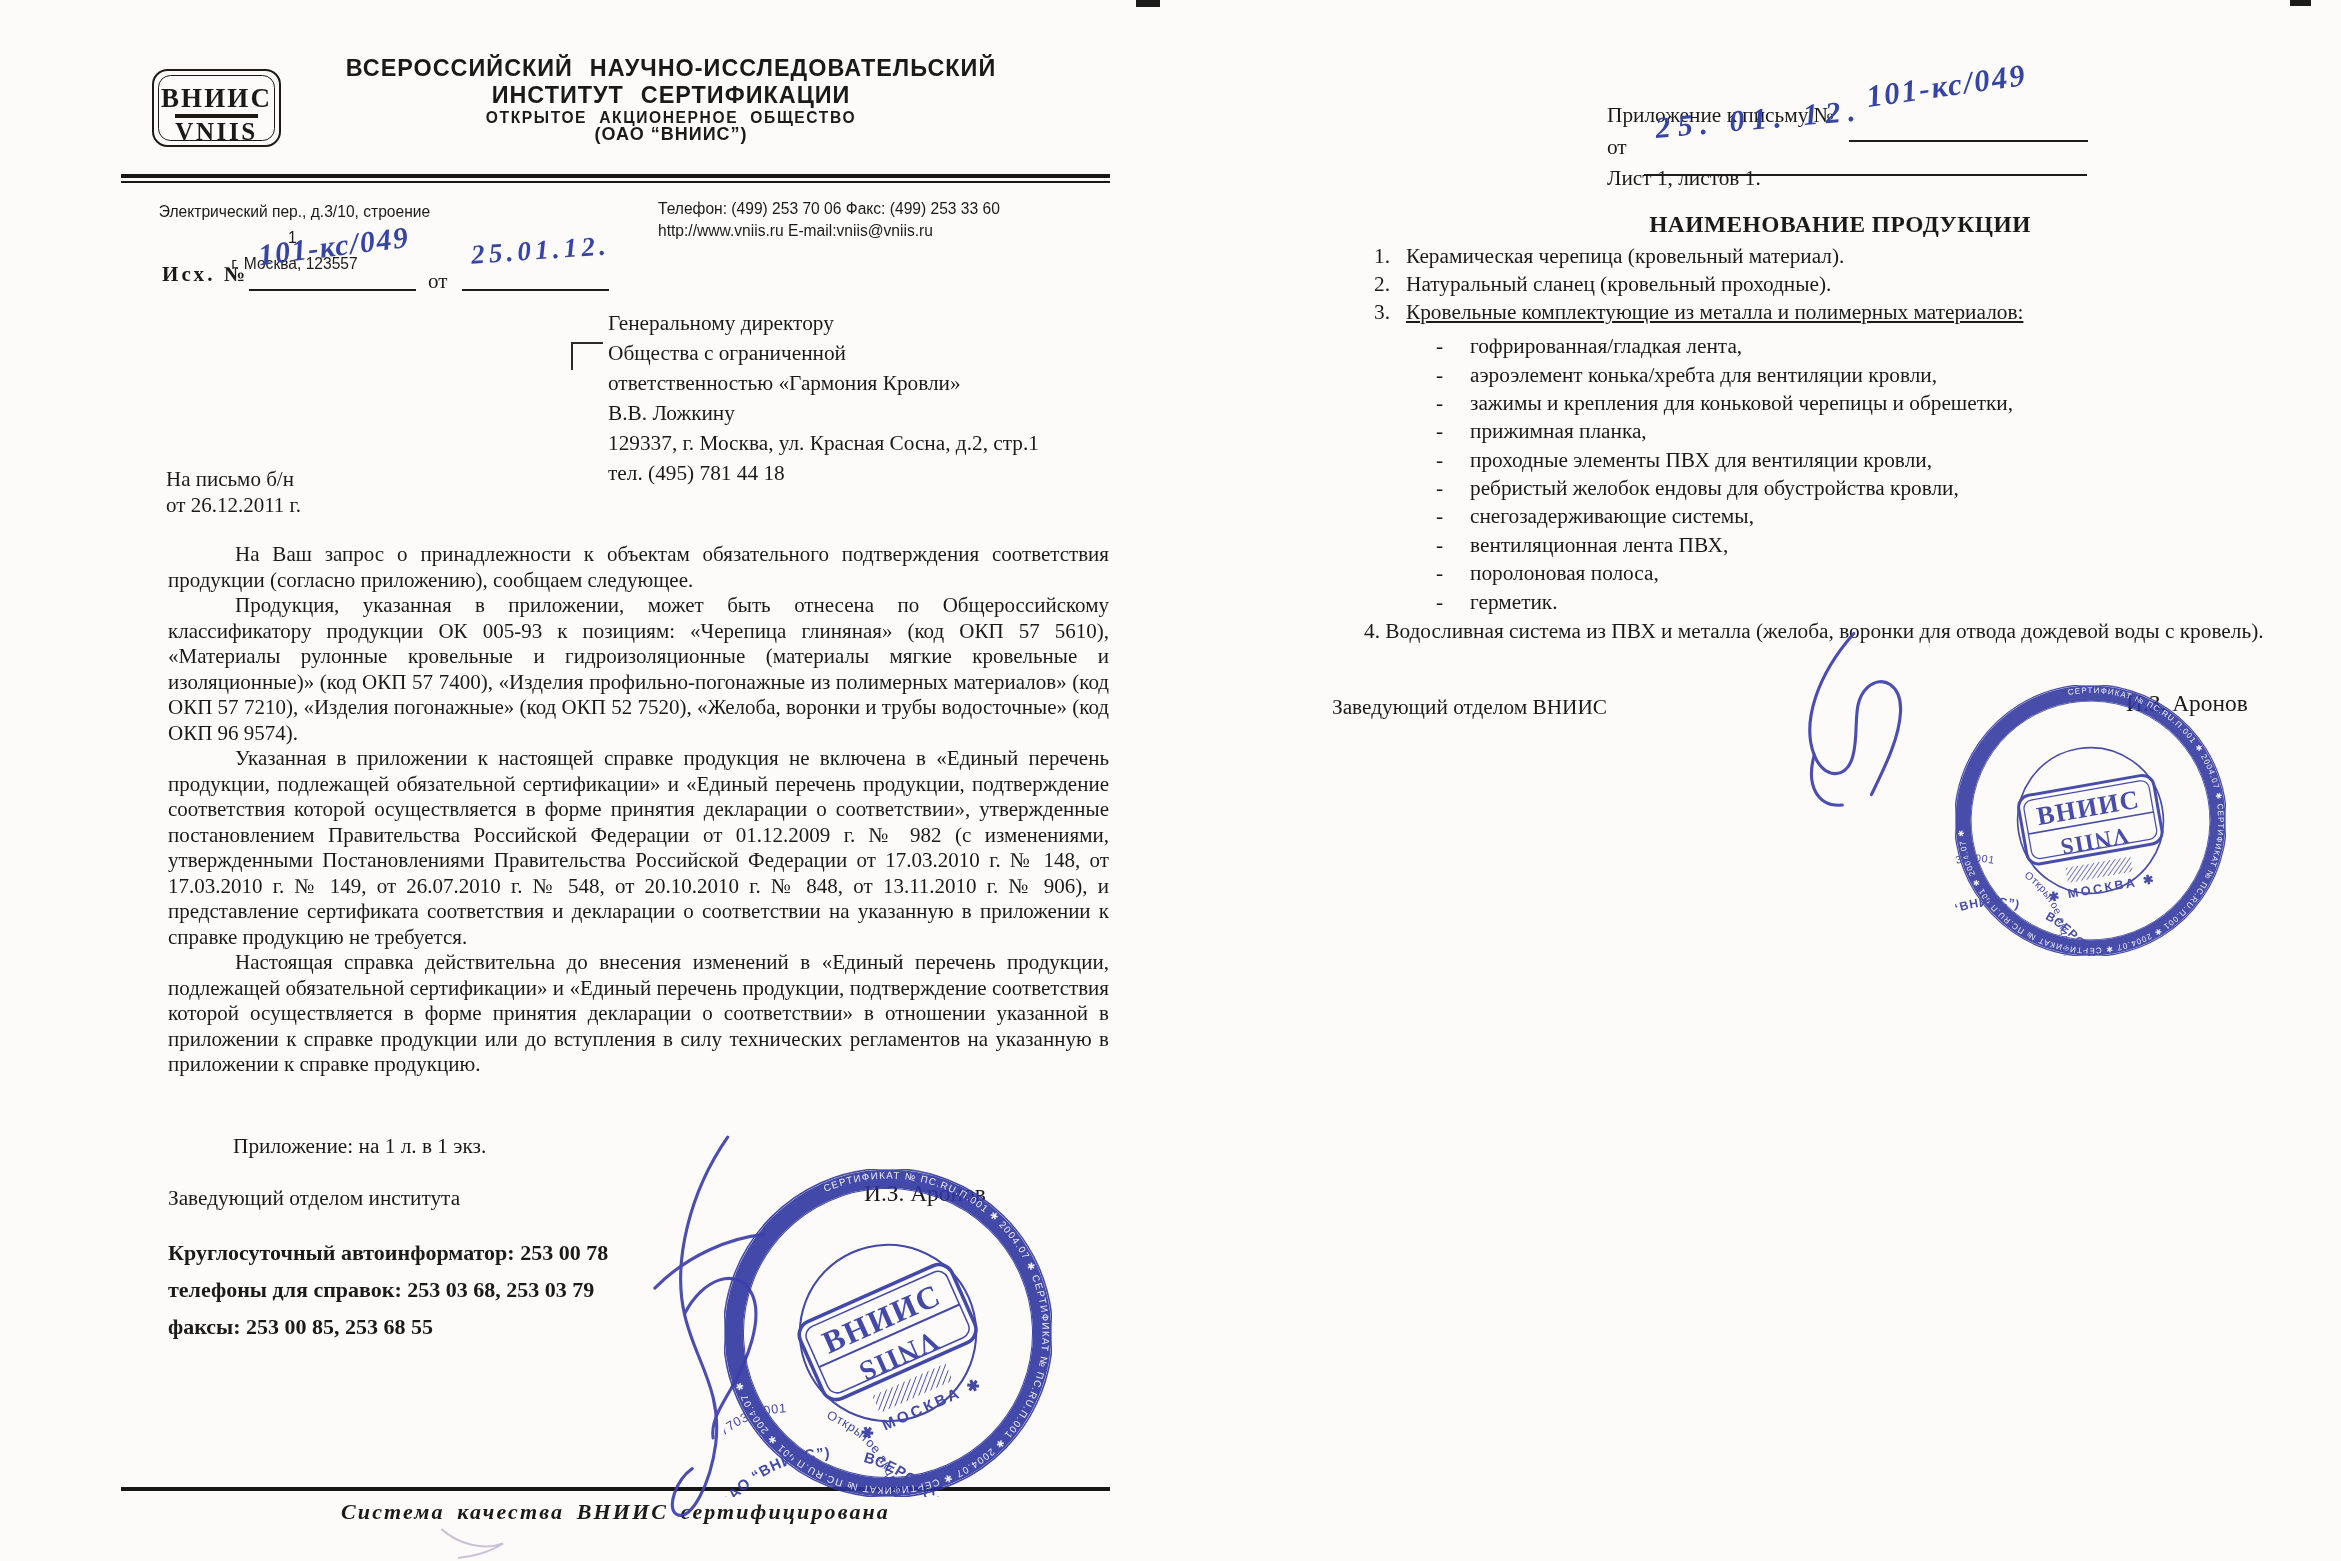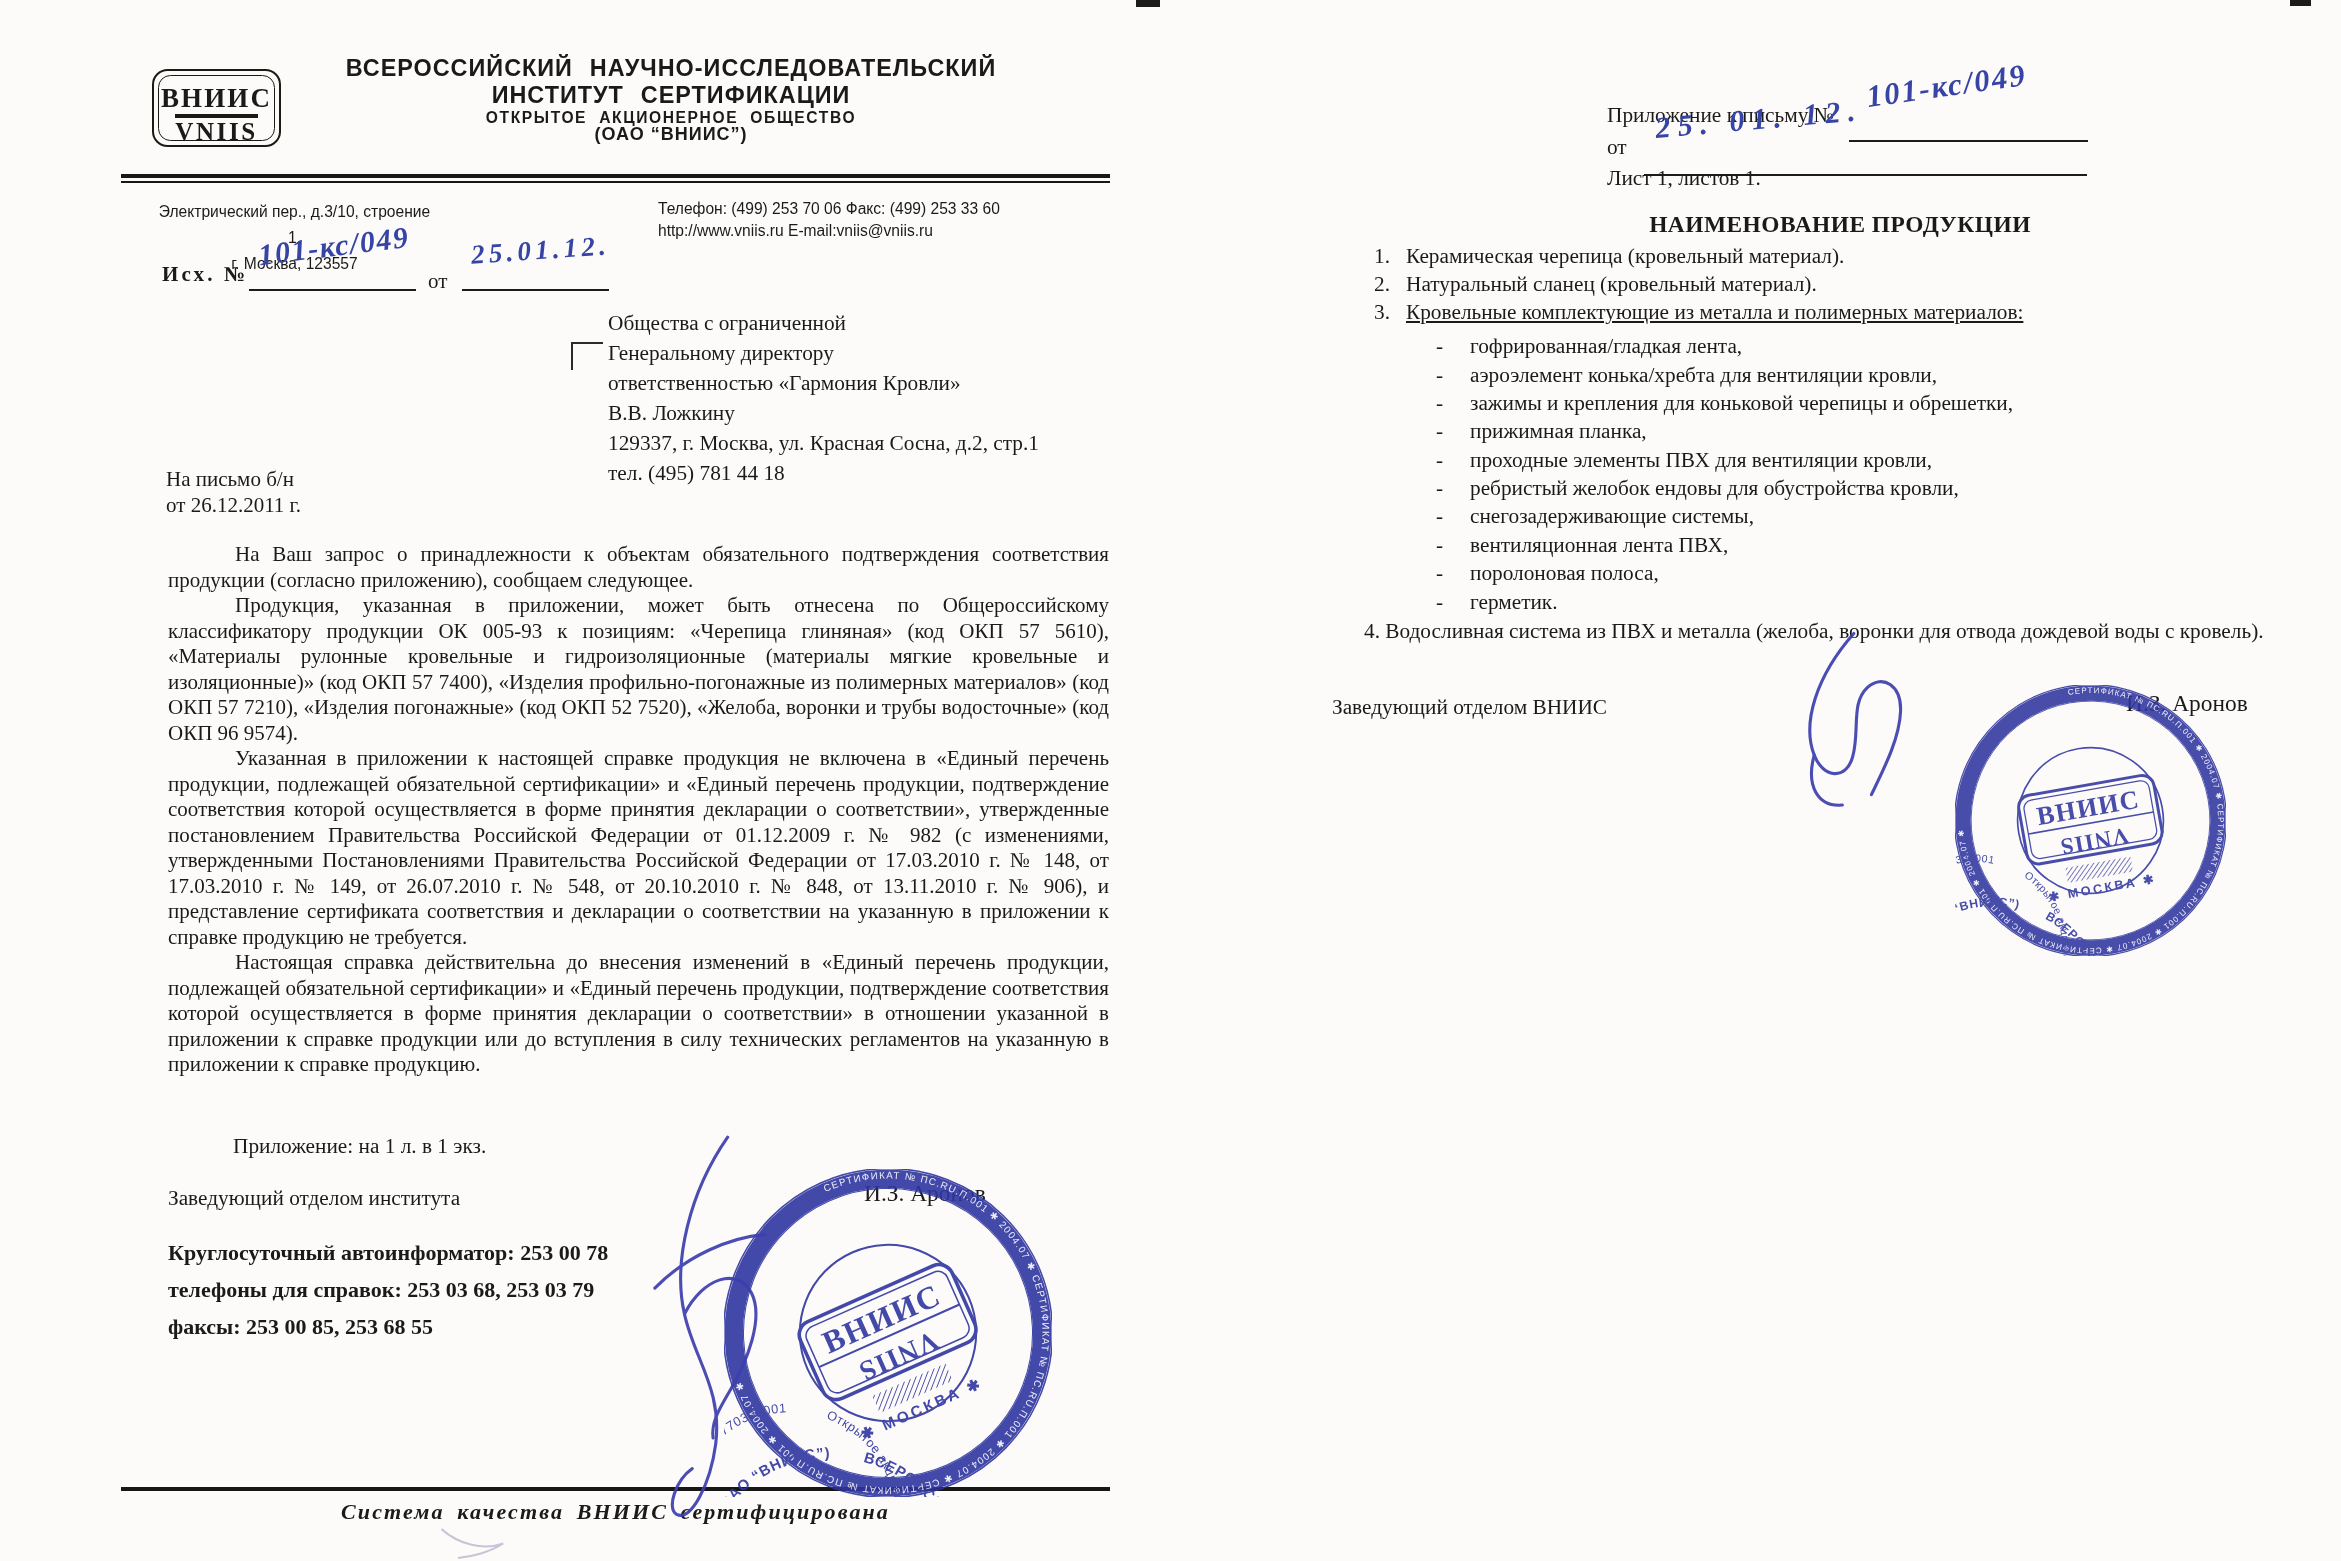--- a/index.html
+++ b/index.html
@@ -56,22 +56,22 @@
 
   <div class="abs serif" style="left:162px;top:262px;font-size:21px;letter-spacing:3.1px;font-weight:bold;">Исх.  №</div>
   <div class="abs uline" style="left:249px;top:260px;width:167px;height:29px;"></div>
   <div class="abs hand" style="left:258px;top:229px;font-size:30px;letter-spacing:1.6px;transform:rotate(-7deg);">101-кс/049</div>
   <div class="abs serif" style="left:428px;top:269px;font-size:21px;">от</div>
   <div class="abs uline" style="left:462px;top:260px;width:147px;height:29px;"></div>
   <div class="abs hand" style="left:471px;top:235px;font-size:27px;letter-spacing:4.2px;transform:rotate(-4deg);">25.01.12.</div>
 
   <div class="abs corner-mark" style="left:571px;top:342px;width:30px;height:26px;"></div>
   <div class="abs serif" style="left:608px;top:308px;width:500px;font-size:21.3px;line-height:30px;">
+    <div>Генеральному директору</div>
     <div>Общества с ограниченной</div>
-    <div>Генеральному директору</div>
     <div>ответственностью «Гармония Кровли»</div>
     <div>В.В. Ложкину</div>
     <div>129337, г. Москва, ул. Красная Сосна, д.2, стр.1</div>
     <div>тел. (495) 781 44 18</div>
   </div>
 
   <div class="abs serif" style="left:166px;top:466px;font-size:21px;line-height:26px;">
     <div>На письмо б/н</div>
     <div>от 26.12.2011 г.</div>
   </div>
@@ -161,21 +161,21 @@
   <div class="abs serif" style="left:1607px;top:166px;font-size:21.3px;">Лист 1, листов 1.</div>
 
   <div class="abs serif bold center" style="left:1364px;top:211px;width:952px;font-size:23.4px;letter-spacing:0.5px;">НАИМЕНОВАНИЕ ПРОДУКЦИИ</div>
 
   <div class="abs serif" style="left:1374px;top:244px;font-size:21.3px;">
     <span class="num-col">1.</span>
     <span style="position:absolute;left:32px;top:0;white-space:nowrap;">Керамическая черепица (кровельный материал).</span>
   </div>
   <div class="abs serif" style="left:1374px;top:272px;font-size:21.3px;">
     <span class="num-col">2.</span>
-    <span style="position:absolute;left:32px;top:0;white-space:nowrap;">Натуральный сланец (кровельный материал).</span>
+    <span style="position:absolute;left:32px;top:0;white-space:nowrap;">Натуральный сланец (кровельный проходные).</span>
   </div>
   <div class="abs serif" style="left:1374px;top:300px;font-size:21.3px;">
     <span class="num-col">3.</span>
     <span style="position:absolute;left:32px;top:0;white-space:nowrap;text-decoration:underline;">Кровельные комплектующие из металла и полимерных материалов:</span>
   </div>
 
   <div class="abs serif" style="left:1436px;top:334px;font-size:21.3px;">
     <span>-</span>
     <span style="position:absolute;left:34px;white-space:nowrap;">гофрированная/гладкая лента,</span>
   </div>

